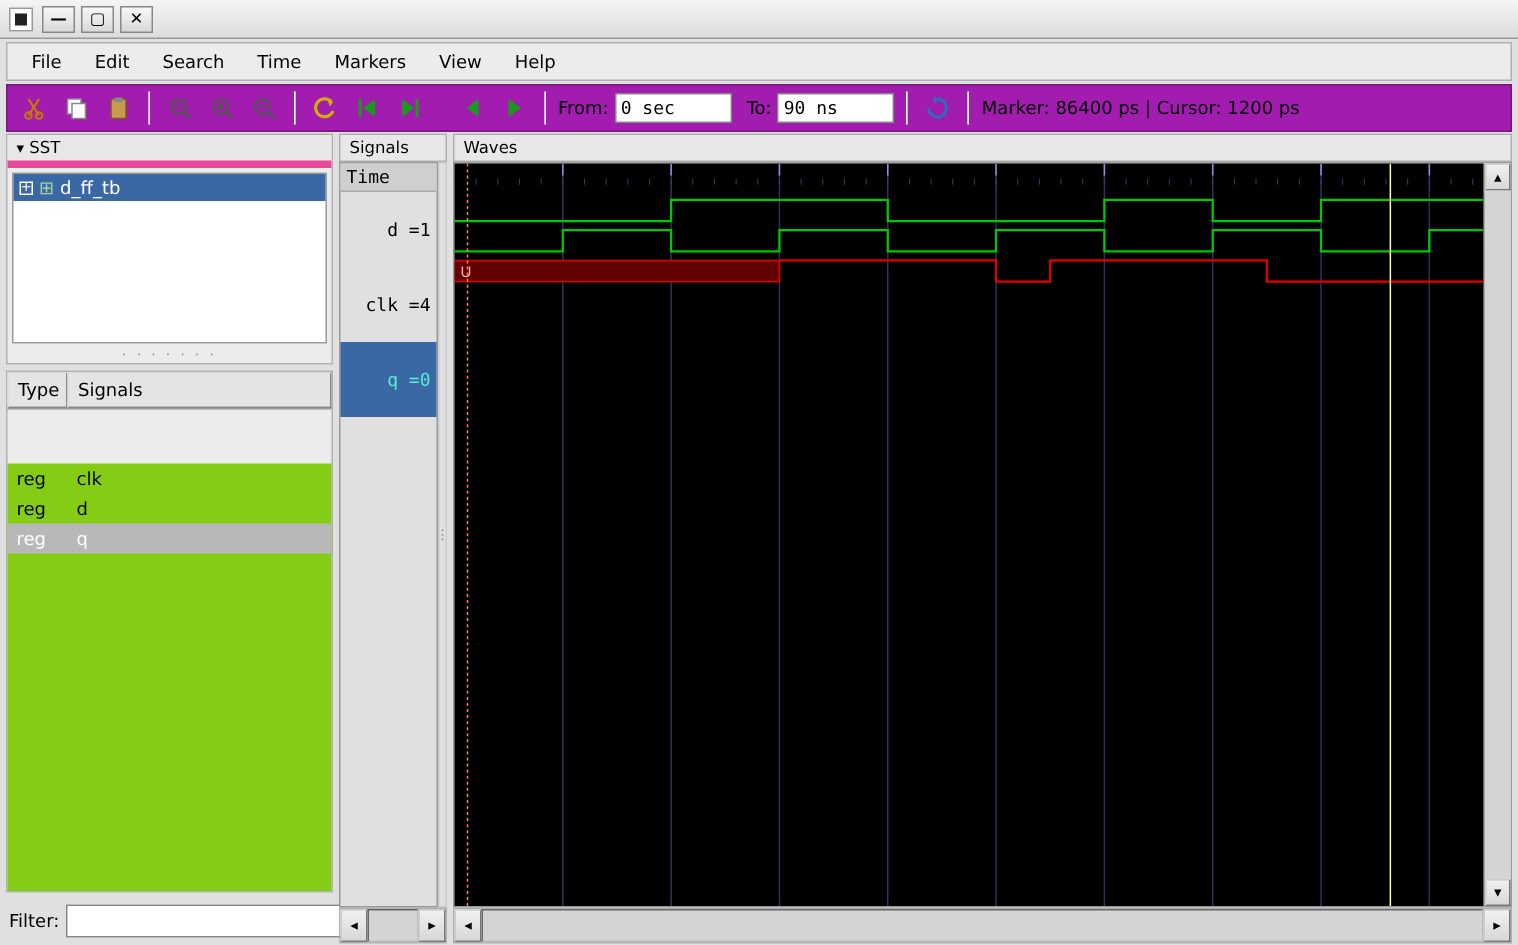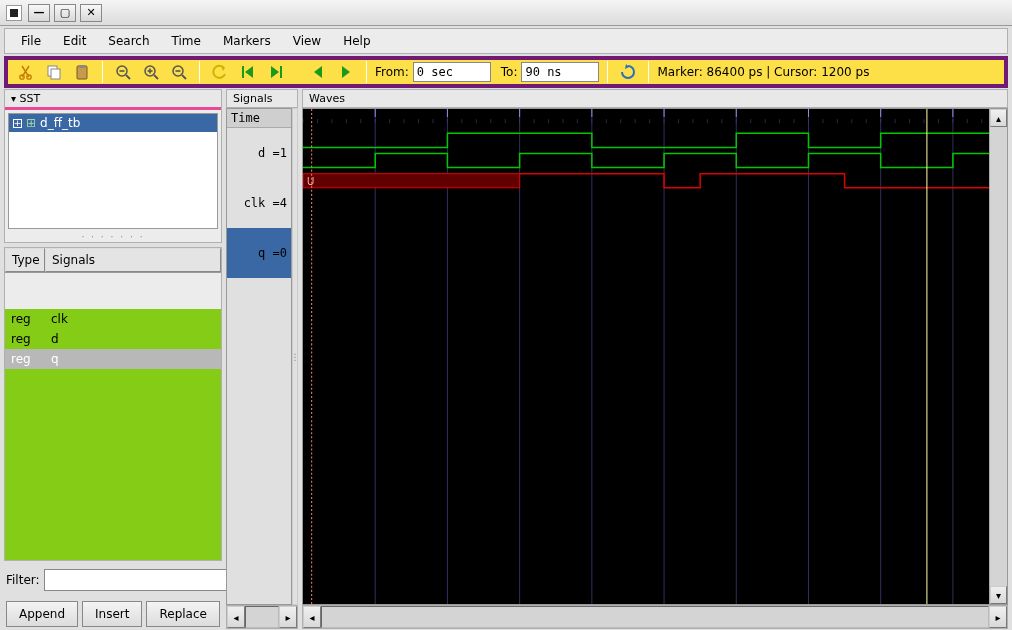--- a/index.html
+++ b/index.html
@@ -11,34 +11,34 @@
 .titlebar .appicon::after{ content:""; width:8px; height:8px; background:#222;}
 .titlebar .title { flex: 1; text-align: center; font-weight: bold; font-size: 13px; }
 .titlebar .winbtns { display: flex; gap: 4px; }
 .titlebar .winbtn { width: 22px; height: 18px; background: linear-gradient(#f8f8f8,#d8d8d8); border: 1px solid #888; display: flex; align-items: center; justify-content: center; font-size: 11px; font-weight:bold; cursor:pointer;}
 
 
 .menubar { height: 26px; background: #ececec; border: 1px solid #b0b0b0; margin: 2px 4px; display: flex; align-items: center; padding: 0 6px; gap: 2px; }
 .menuitem { padding: 3px 10px; cursor:pointer;text-align:center; }
 
 
-.toolbar { height: 32px; margin: 1px 4px; background: #fde047; border: 4px solid #701a75; display: flex; align-items: center; padding: 0 6px; gap: 4px; }
+.toolbar { height: 32px; margin: 1px 4px; background: #a21caf; border: 1px solid #701a75; display: flex; align-items: center; padding: 0 6px; gap: 4px; }
 .tbicon { width: 24px; height: 24px; display: flex; align-items: center; justify-content: center; cursor:pointer; border:1px solid transparent; }
 .tsep { width:1px; height:22px; background:#aaa; margin:0 4px; border-right:1px solid #fff; }
 .tlabel { font-size:12px; }
 .tinput { font-family: monospace; font-size:12px; height:20px; border:1px solid #888; padding:0 3px; background:#fff; }
 svg { display:block; }
 
 
 .main { display: flex; height: 544px; padding: 0 4px 4px 4px; gap:4px; }
 
 
 .leftcol { width: 218px; display:flex; flex-direction:column; gap:4px; }
 .panel { border:1px solid #b0b0b0; background:#ececec; }
-.panelhead { font-size:11px; padding:2px 6px; border-bottom:3px solid #ec4899; background:#e8e8e8;}
+.panelhead { font-size:11px; padding:2px 6px; border-bottom:5px solid #ec4899; background:#e8e8e8;}
 .sstbox { height:154px; display:flex; flex-direction:column;}
 .treearea { flex:1; background:#fff; border:1px solid #999; margin:3px; }
 .treenode { background:#3968a5; color:#fff; padding:2px 4px; display:flex; align-items:center; gap:4px; font-size:12px;}
 .treenode .plusbox { width:9px; height:9px; border:1px solid #fff; background:#3968a5; display:flex; align-items:center; justify-content:center; font-size:9px; line-height:0;}
 .gripdots { text-align:center; color:#888; letter-spacing:2px; font-size:9px; height:10px;}
 
 .sigtable { flex:1; display:flex; flex-direction:column;}
 .thead { display:flex; border-bottom:1px solid #999; }
 .thead div { padding:4px 6px; border:1px outset #ddd; background:#e4e4e4; font-size:12px;}
 .thead .c1{ width:40px;} .thead .c2{ flex:1;}
@@ -51,21 +51,21 @@
 .filterrow input{ flex:1; height:22px; border:1px solid #888; background:#fff; padding:0 3px;}
 .btnrow{ display:flex; gap:4px; padding:2px;}
 .btn{ flex:0 0 auto; padding:5px 12px; background:linear-gradient(#f4f4f4,#dcdcdc); border:1px solid #888; cursor:pointer; font-size:12px;}
 
 
 .sigcol { width: 72px; display:flex; flex-direction:column;}
 .sigcol .panelhead{ border:1px solid #b0b0b0; background:#e8e8e8;}
 .siglist{ flex:1; border:1px solid #999; background:#e0e0e0; }
 .sighead { background:#cfcfcf; font-family:monospace; font-size:12px; padding:2px 4px; border-bottom:1px solid #aaa;}
 .sigi { font-family:monospace; font-size:12px; padding:18px 4px; text-align:right; }
-.sigi.sel{ background:#3968a5; color:#000000;}
+.sigi.sel{ background:#3968a5; color:#5eead4;}
 .vgrip{ width:6px; background:#e0e0e0; border:1px solid #ccc; display:flex; align-items:center; justify-content:center;}
 .vgrip::after{ content:"⋮"; color:#888; font-size:9px;}
 .sigbottom{ height:24px; display:flex; border:1px solid #b0b0b0;}
 .scrollbtn{ width:18px; height:22px; background:linear-gradient(#f0f0f0,#d8d8d8); border:1px outset #ccc; display:flex; align-items:center; justify-content:center; font-size:10px; cursor:pointer;}
 
 
 .wavecol{ flex:1; display:flex; flex-direction:column;}
 .wavecol .panelhead{ border:1px solid #b0b0b0;}
 .wavewrap{ flex:1; border:1px solid #999; display:flex;}
 .wavearea{ flex:1; background:#000; position:relative; overflow:hidden;}
@@ -224,25 +224,20 @@
           <div class="trow sel">
             <div class="c1">reg</div>
             <div class="c2">q</div>
           </div>
         </div>
     </div>
 
     <div class="filterrow">
       <span>Filter:</span>
       <input value="" style="">
-    </div>
-    <div class="btnrow">
-      <div class="btn">Append</div>
-      <div class="btn">Insert</div>
-      <div class="btn">Replace</div>
     </div>
   </div>
 
   <div class="sigcol">
     <div class="panelhead">Signals</div>
     <div style="flex:1; display:flex;">
       <div class="siglist" style="flex:1">
         <div class="sighead">Time</div>
         <div id="siglist-body">
             <div class="sigi">d =1</div>

